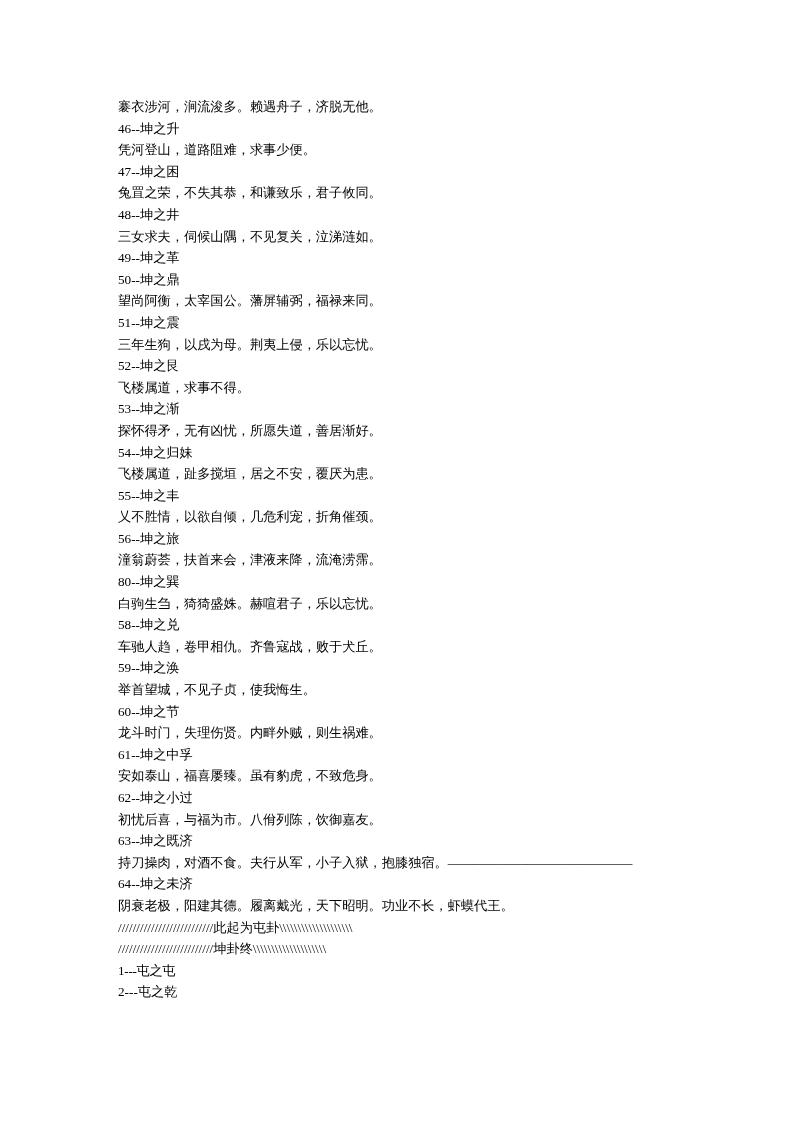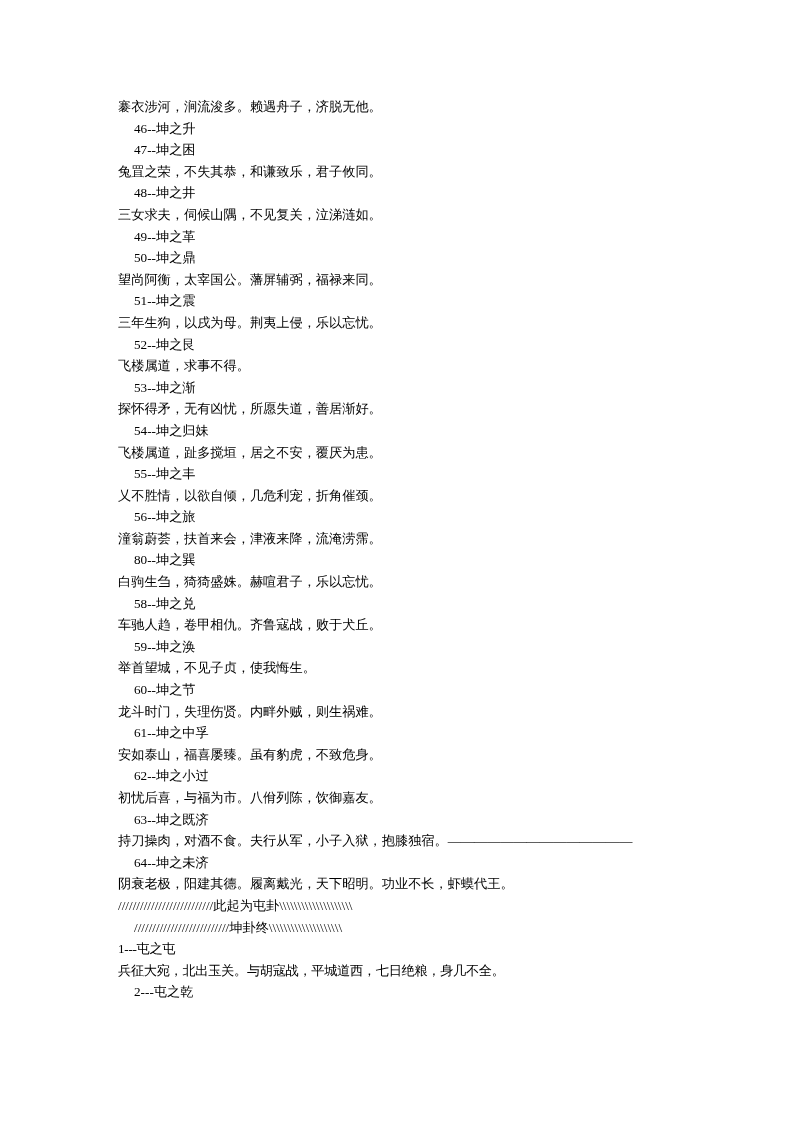--- a/index.html
+++ b/index.html
@@ -27,37 +27,37 @@
   }
   .line {
     white-space: pre-wrap;
     word-break: break-all;
     font-size: 13.2px;
     line-height: 21.6px;
     margin: 0;
   }
   .line.heading {
     padding-left: 0;
-    margin-left: 16px;
   }
   
   .line.verse {
     padding-left: 0px;
   }
   .sep {
     letter-spacing: -0.3px;
   }
 </style>
 </head>
 <body>
 
 <div id="page">
   <div class="doc-body">
     <p class="line verse">褰衣涉河，涧流浚多。赖遇舟子，济脱无他。</p>
     <p class="line heading">46--坤之升</p>
+    <p class="line verse">凭河登山，道路阻难，求事少便。</p>
     <p class="line heading">47--坤之困</p>
     <p class="line verse">兔罝之荣，不失其恭，和谦致乐，君子攸同。</p>
     <p class="line heading">48--坤之井</p>
     <p class="line verse">三女求夫，伺候山隅，不见复关，泣涕涟如。</p>
     <p class="line heading">49--坤之革</p>
     <p class="line heading">50--坤之鼎</p>
     <p class="line verse">望尚阿衡，太宰国公。藩屏辅弼，福禄来同。</p>
     <p class="line heading">51--坤之震</p>
     <p class="line verse">三年生狗，以戌为母。荆夷上侵，乐以忘忧。</p>
     <p class="line heading">52--坤之艮</p>
@@ -82,18 +82,17 @@
     <p class="line verse">安如泰山，福喜屡臻。虽有豹虎，不致危身。</p>
     <p class="line heading">62--坤之小过</p>
     <p class="line verse">初忧后喜，与福为市。八佾列陈，饮御嘉友。</p>
     <p class="line heading">63--坤之既济</p>
     <p class="line verse">持刀操肉，对酒不食。夫行从军，小子入狱，抱膝独宿。——————————————</p>
     <p class="line heading">64--坤之未济</p>
     <p class="line verse">阴衰老极，阳建其德。履离戴光，天下昭明。功业不长，虾蟆代王。</p>
     <p class="line verse">//////////////////////////此起为屯卦\\\\\\\\\\\\\\\\\\\\</p>
     <p class="line heading">//////////////////////////坤卦终\\\\\\\\\\\\\\\\\\\\</p>
     <p class="line sep">1---屯之屯</p>
-    <p class="line sep">兵征大宛，北出玉关。与胡寇战，平城道西，七日绝粮，身几不全。</p>
     <p class="line heading">2---屯之乾</p>
     <p class="line verse"></p>
     <p class="line heading"></p>
   </div>
 </div>
 
 </body></html>

